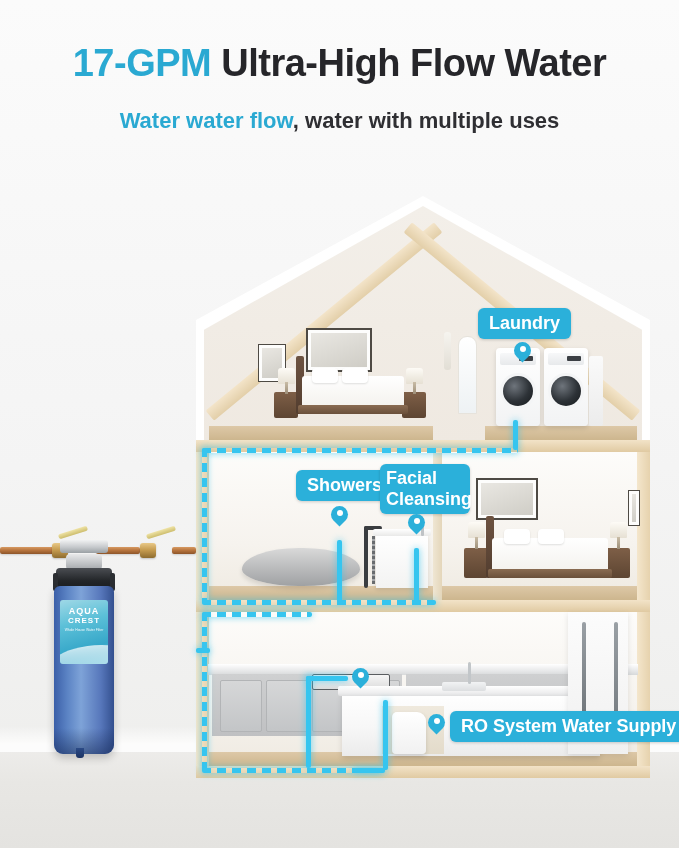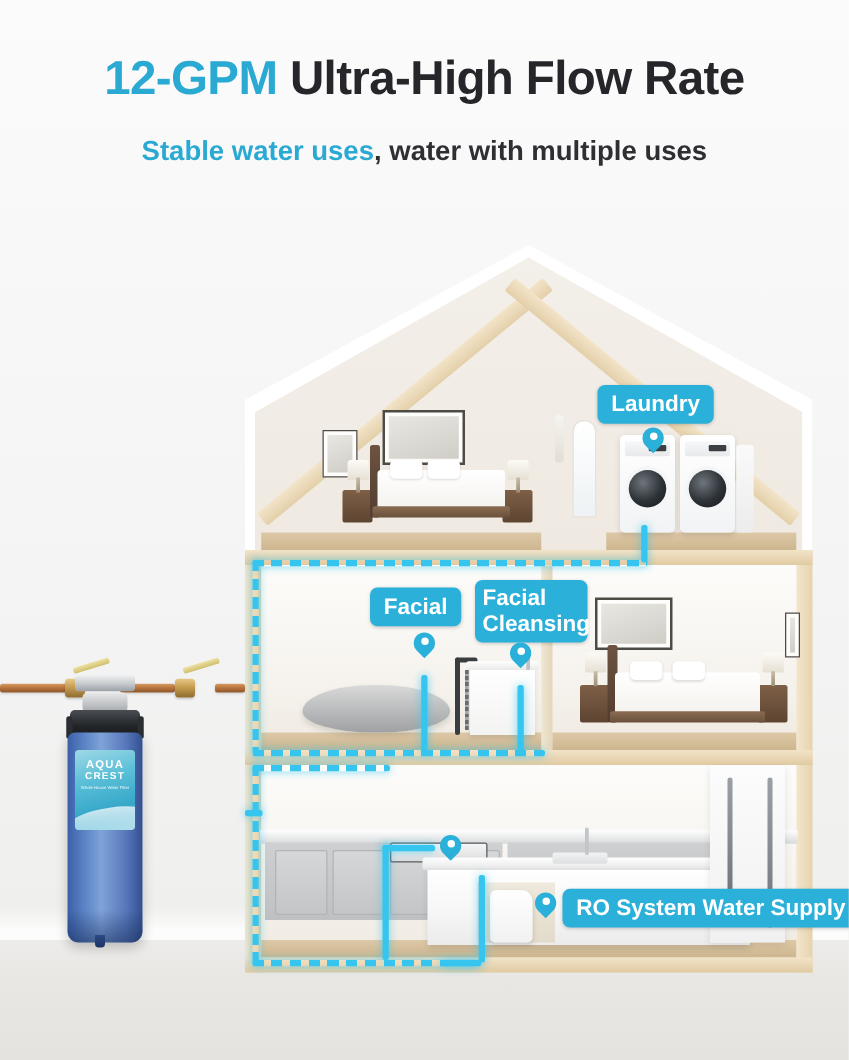--- a/index.html
+++ b/index.html
@@ -328,24 +328,24 @@
     background:linear-gradient(180deg,#f0f1f2 0%,#c6c9cc 55%,#9aa0a4 100%);
     border-radius:3px;
   }
 </style>
 </head>
 <body>
 
 <div class="stage">
 
   <div class="headline">
-    <span class="hl">12-GPM</span><span> Ultra-High Flow Rate</span>
+    <span class="hl">17-GPM</span><span> Ultra-High Flow Water</span>
   </div>
   <div class="subhead">
-    <span class="hl">Stable water uses</span><span>, water with multiple uses</span>
+    <span class="hl">Water water flow</span><span>, water with multiple uses</span>
   </div>
 
   <div class="floorline"></div>
   <div class="floorglow"></div>
 
   <div class="house">
 
     <div class="roof-fill"></div>
     <div class="attic-inner"></div>
     <div class="roof-beam-l"></div>
@@ -486,21 +486,21 @@
     <div class="pipe v" style="left:306px;top:676px;height:92px;"></div>
     <div class="pipe h" style="left:306px;top:676px;width:42px;"></div>
 
     <div class="pipe v" style="left:383px;top:700px;height:70px;"></div>
     <div class="pipe h" style="left:353px;top:768px;width:32px;"></div>
   </div>
 
   <div class="badge" style="left:478px;top:308px;">Laundry</div>
   <div class="pin" style="left:514px;top:342px;"></div>
 
-  <div class="badge" style="left:296px;top:470px;">Facial</div>
+  <div class="badge" style="left:296px;top:470px;">Showers</div>
   <div class="pin" style="left:331px;top:506px;"></div>
 
   <div class="badge two" style="left:380px;top:464px;">Facial Cleansing</div>
   <div class="pin" style="left:408px;top:514px;"></div>
 
   <div class="pin" style="left:352px;top:668px;"></div>
 
   <div class="pin" style="left:428px;top:714px;"></div>
   <div class="badge" style="left:450px;top:711px;">RO System Water Supply</div>
 

